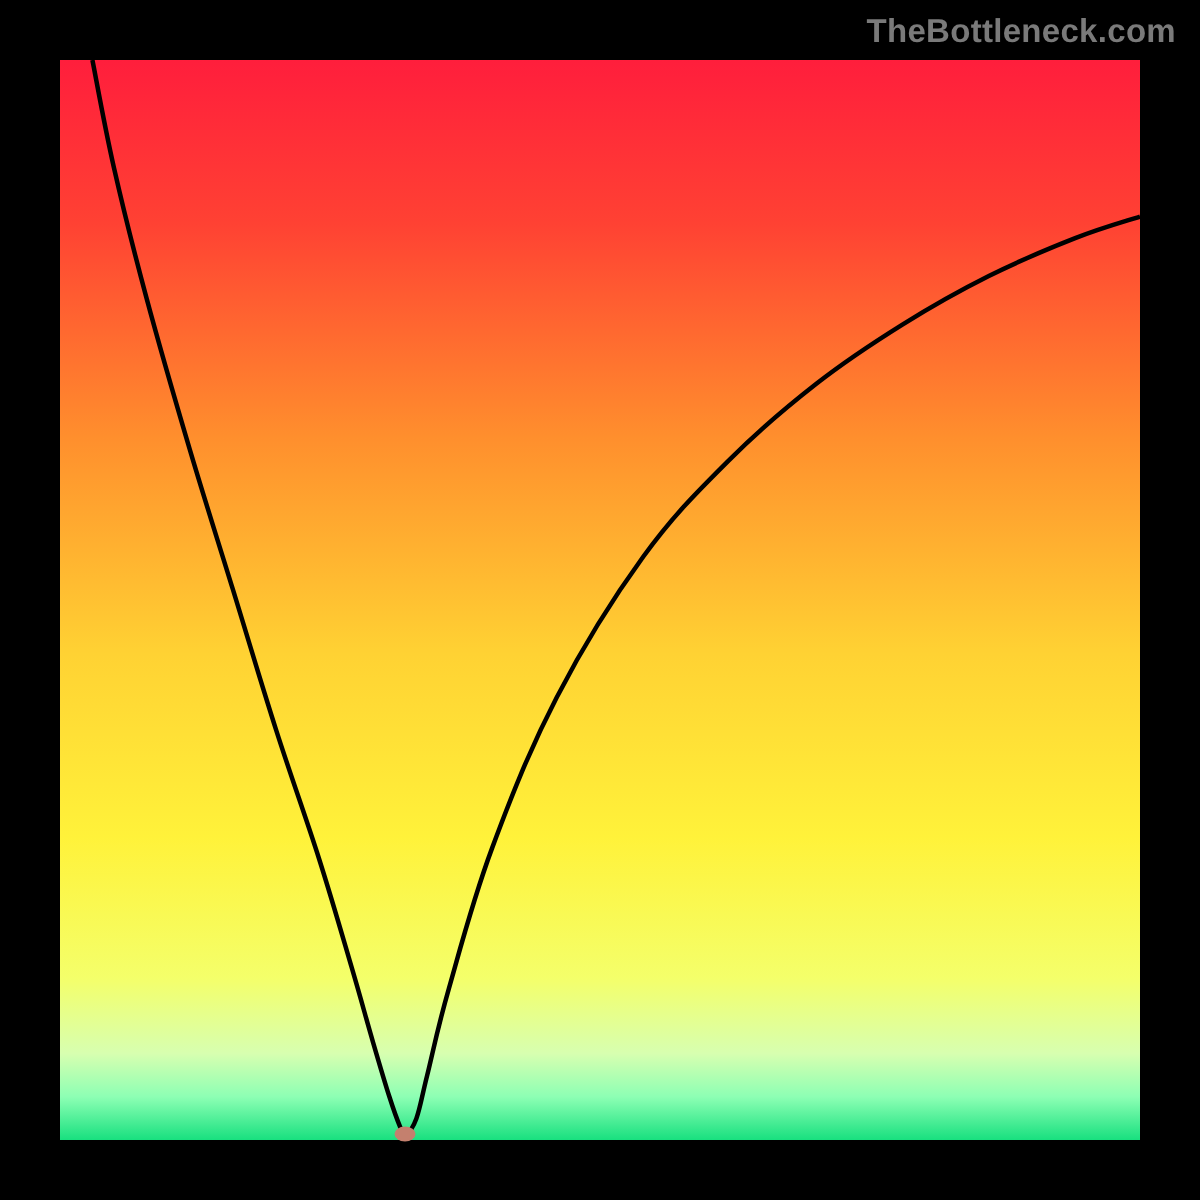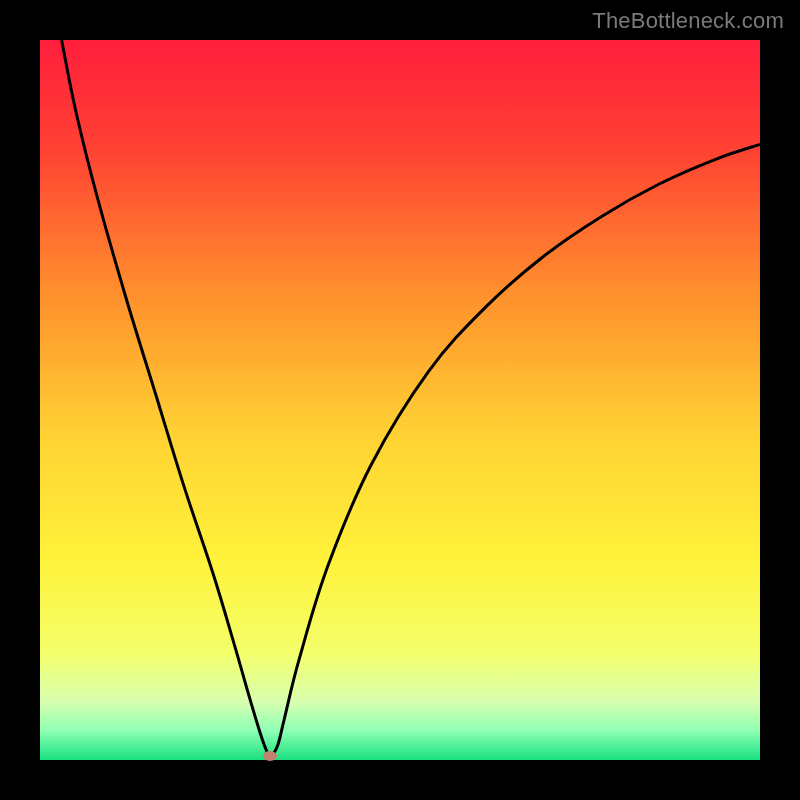--- a/index.html
+++ b/index.html
@@ -24,21 +24,21 @@
     width: 720px;
     height: 720px;
     
   }
   .attribution {
     position: absolute;
     top: 8px;
     right: 16px;
     color: #7a7a7a;
     font-size: 22px;
-    font-weight: 400;
+    font-weight: 700;
     letter-spacing: 0.2px;
   }
   svg.curve {
     position: absolute;
     left: 0; top: 0;
     width: 720px; height: 720px;
     overflow: visible;
   }
   .marker {
     position: absolute;

